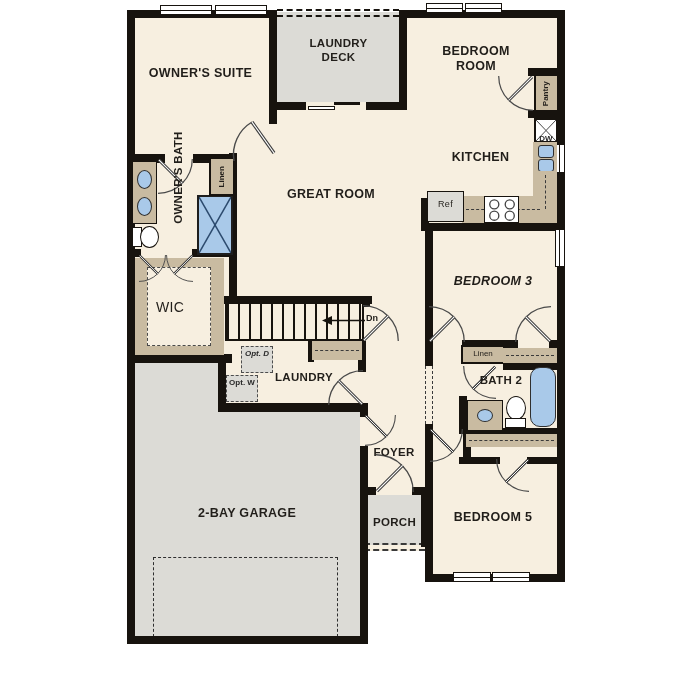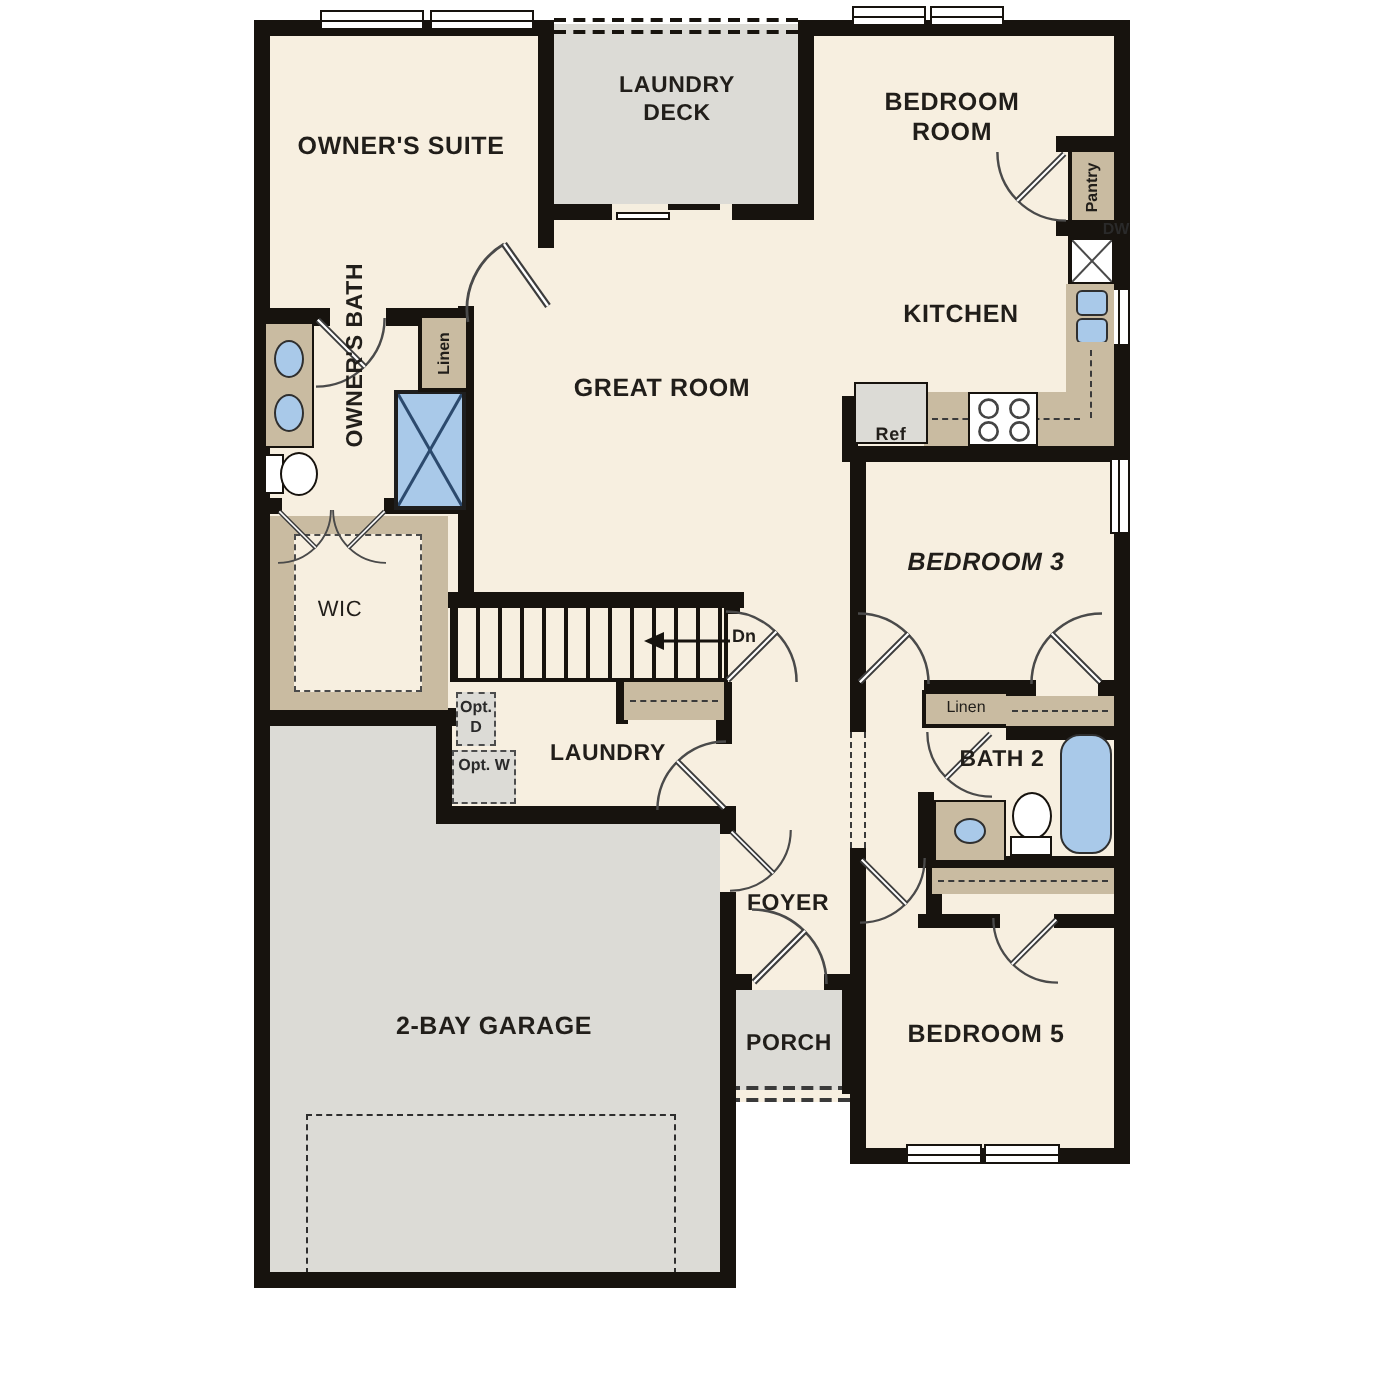--- a/index.html
+++ b/index.html
@@ -9,21 +9,21 @@
   .abs{position:absolute;}
   .w{position:absolute;background:#17130e;}
   .fill{position:absolute;}
   .floor{background:#f7efe0;}
   .gray{background:#dcdbd6;}
   .tan{background:#c9bba1;}
   .blue{background:#a9c9e9;}
   .lbl{position:absolute;font-weight:bold;color:#211e1a;text-align:center;line-height:1.18;letter-spacing:.3px;}
   .f13{font-size:12.5px}
   .f11{font-size:11.5px}
-  .f10{font-size:11px}
+  .f10{font-size:14px}
   .f9{font-size:9px;letter-spacing:0}
   .f8{font-size:8px;letter-spacing:0;font-weight:bold}
   .vrot{transform:rotate(-90deg);transform-origin:center center;white-space:nowrap;}
   .winH{position:absolute;background:#fff;border:1.5px solid #17130e;}
   .winH:after{content:"";position:absolute;left:0;right:0;top:45%;border-top:1.2px solid #17130e;}
   .winV{position:absolute;background:#fff;border:1.5px solid #17130e;}
   .winV:after{content:"";position:absolute;top:0;bottom:0;left:42%;border-left:1.2px solid #17130e;}
   .dash-h{position:absolute;border-top:1.6px dashed #3a3a3a;}
   .dash-v{position:absolute;border-left:1.6px dashed #3a3a3a;}
   .door{position:absolute;overflow:visible;}
@@ -149,53 +149,53 @@
   <div class="fill floor" style="left:147px;top:267px;width:64px;height:79px;border:1.5px dashed #4a4a4a;"></div>
 
   <div class="fill tan" style="left:534px;top:76px;width:23px;height:34px;border-left:2.5px solid #17130e;"></div>
   <div class="lbl f8 vrot" style="left:529px;top:89px;width:34px;">Pantry</div>
   <div class="abs" style="left:534px;top:118px;width:24px;height:25px;background:#fff;border:2px solid #17130e;">
     <svg width="100%" height="100%" viewBox="0 0 20 21" preserveAspectRatio="none">
       <line x1="0" y1="0" x2="20" y2="21" stroke="#4a4a4a" stroke-width="1"></line>
       <line x1="20" y1="0" x2="0" y2="21" stroke="#4a4a4a" stroke-width="1"></line>
     </svg>
   </div>
-  <div class="lbl f8" style="left:534px;top:110px;width:24px;color:#2a2a2a;margin-left:12px;">DW</div>
+  <div class="lbl f8" style="left:534px;top:134px;width:24px;color:#2a2a2a;">DW</div>
   <div class="fill tan" style="left:533px;top:142px;width:24px;height:30px;"></div>
   <div class="abs blue" style="left:538px;top:145px;width:16px;height:13px;border:1.5px solid #2f2f2f;border-radius:3px;"></div>
   <div class="abs blue" style="left:538px;top:159px;width:16px;height:13px;border:1.5px solid #2f2f2f;border-radius:3px;"></div>
   <div class="fill tan" style="left:533px;top:171px;width:24px;height:26px;"></div>
   <div class="fill tan" style="left:462px;top:196px;width:95px;height:27px;"></div>
   <div class="dash-h" style="left:466px;top:209px;width:74px;"></div>
   <div class="dash-v" style="left:545px;top:175px;height:34px;"></div>
   <div class="abs" style="left:484px;top:196px;width:35px;height:27px;background:#fff;border:1.6px solid #17130e;">
     <svg width="100%" height="100%" viewBox="0 0 32 24">
       <circle cx="9" cy="7" r="4.4" fill="#fff" stroke="#444" stroke-width="1.3"></circle>
       <circle cx="24" cy="7" r="4.4" fill="#fff" stroke="#444" stroke-width="1.3"></circle>
       <circle cx="9" cy="18" r="4.4" fill="#fff" stroke="#444" stroke-width="1.3"></circle>
       <circle cx="24" cy="18" r="4.4" fill="#fff" stroke="#444" stroke-width="1.3"></circle>
     </svg>
   </div>
   <div class="abs gray" style="left:427px;top:191px;width:37px;height:31px;border:1.6px solid #17130e;"></div>
-  <div class="lbl" style="left:427px;top:212px;width:37px;font-size:9px;font-weight:bold;">Ref</div>
+  <div class="lbl" style="left:427px;top:199px;width:37px;font-size:9px;font-weight:normal;">Ref</div>
 
   <div class="abs tan" style="left:461px;top:345px;width:44px;height:19px;border:2.5px solid #17130e;"></div>
   <div class="lbl f8" style="left:461px;top:349px;width:44px;font-weight:normal;">Linen</div>
   <div class="fill tan" style="left:503px;top:348px;width:54px;height:15px;"></div>
   <div class="dash-h" style="left:506px;top:355px;width:48px;"></div>
   <div class="fill tan" style="left:467px;top:400px;width:36px;height:31px;border:1.6px solid #17130e;"></div>
   <div class="ellipse blue" style="left:477px;top:409px;width:16px;height:13px;border:1.5px solid #2f2f2f;"></div>
   <div class="ellipse" style="left:506px;top:396px;width:20px;height:24px;background:#fff;border:1.6px solid #17130e;"></div>
   <div class="abs" style="left:505px;top:418px;width:21px;height:10px;background:#fff;border:1.6px solid #17130e;"></div>
   <div class="abs blue" style="left:530px;top:367px;width:26px;height:60px;border:1.6px solid #2f2f2f;border-radius:10px;"></div>
 
   <div class="fill tan" style="left:466px;top:434px;width:91px;height:13px;"></div>
   <div class="dash-h" style="left:469px;top:440px;width:85px;"></div>
 
-  <div class="optbox" style="left:228px;top:346px;width:20px;height:27px;">Opt. D</div>
+  <div class="optbox" style="left:241px;top:346px;width:32px;height:27px;font-style:italic;">Opt. D</div>
   <div class="optbox" style="left:226px;top:375px;width:32px;height:27px;">Opt. W</div>
 
   <svg class="door" style="left:232px;top:115px;width:46px;height:48px;" viewBox="0 0 46 48">
     <path d="M20 7 A38 38 0 0 0 2 46" fill="none" stroke="#4a4a4a" stroke-width="1.4"></path>
     <line x1="20" y1="7" x2="42" y2="38" stroke="#3c3c3c" stroke-width="3.4"></line>
     <line x1="20" y1="7" x2="42" y2="38" stroke="#fff" stroke-width="1.2"></line>
   </svg>
   <svg class="door" style="left:158px;top:159px;width:35px;height:35px;" viewBox="0 0 40 40">
     <path d="M39.2 0 A39.2 39.2 0 0 1 0 39.2" fill="none" stroke="#4a4a4a" stroke-width="1.4"></path>
     <line x1="1" y1="1" x2="28" y2="28" stroke="#3c3c3c" stroke-width="3.4"></line>

